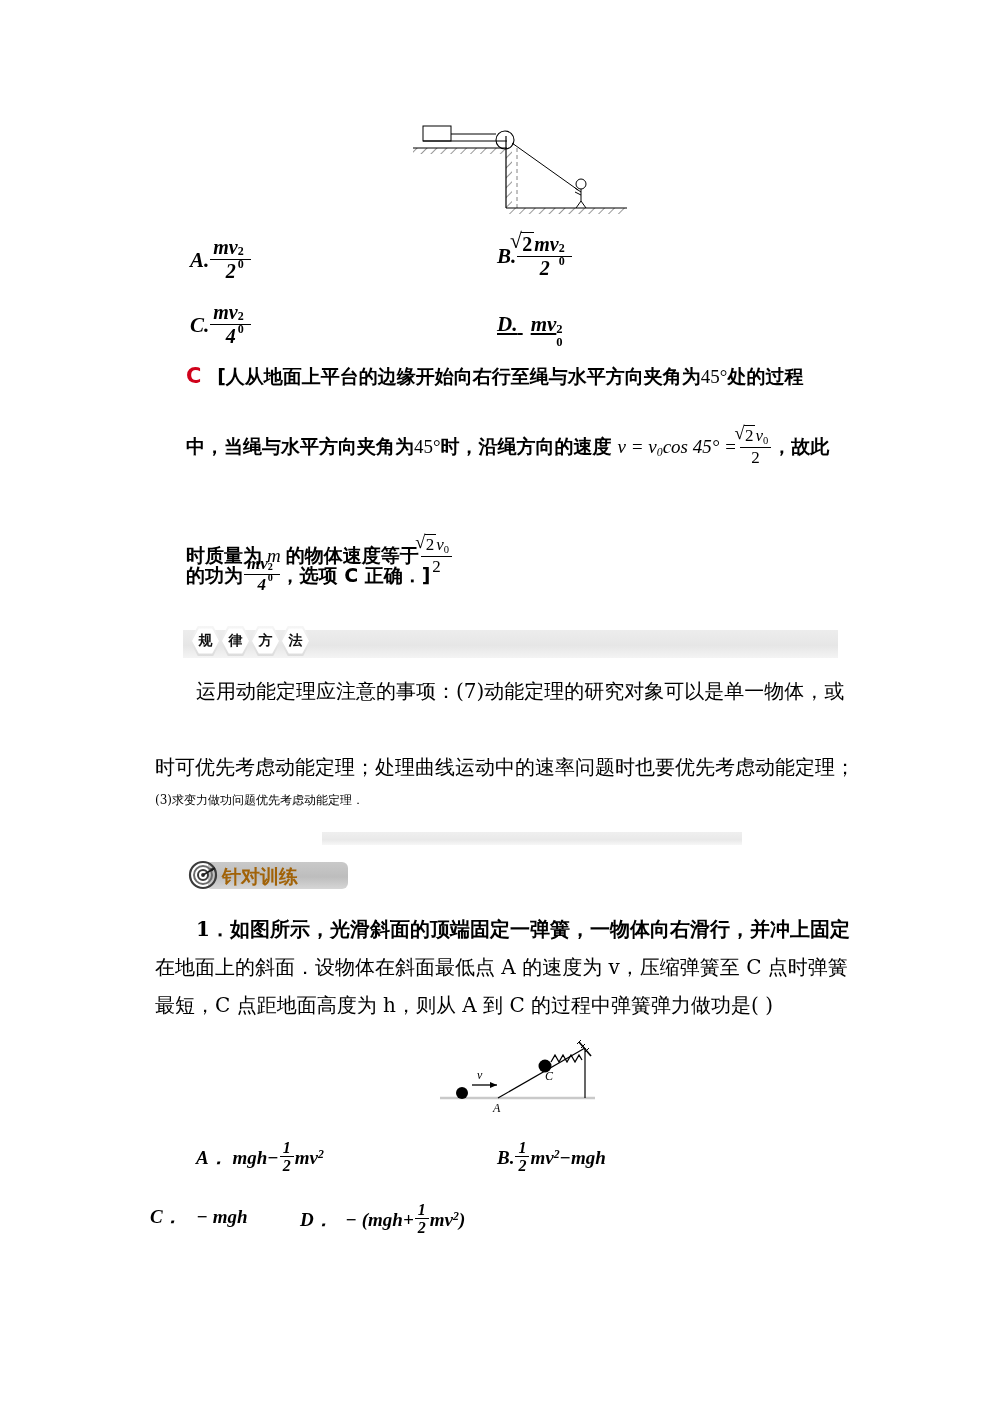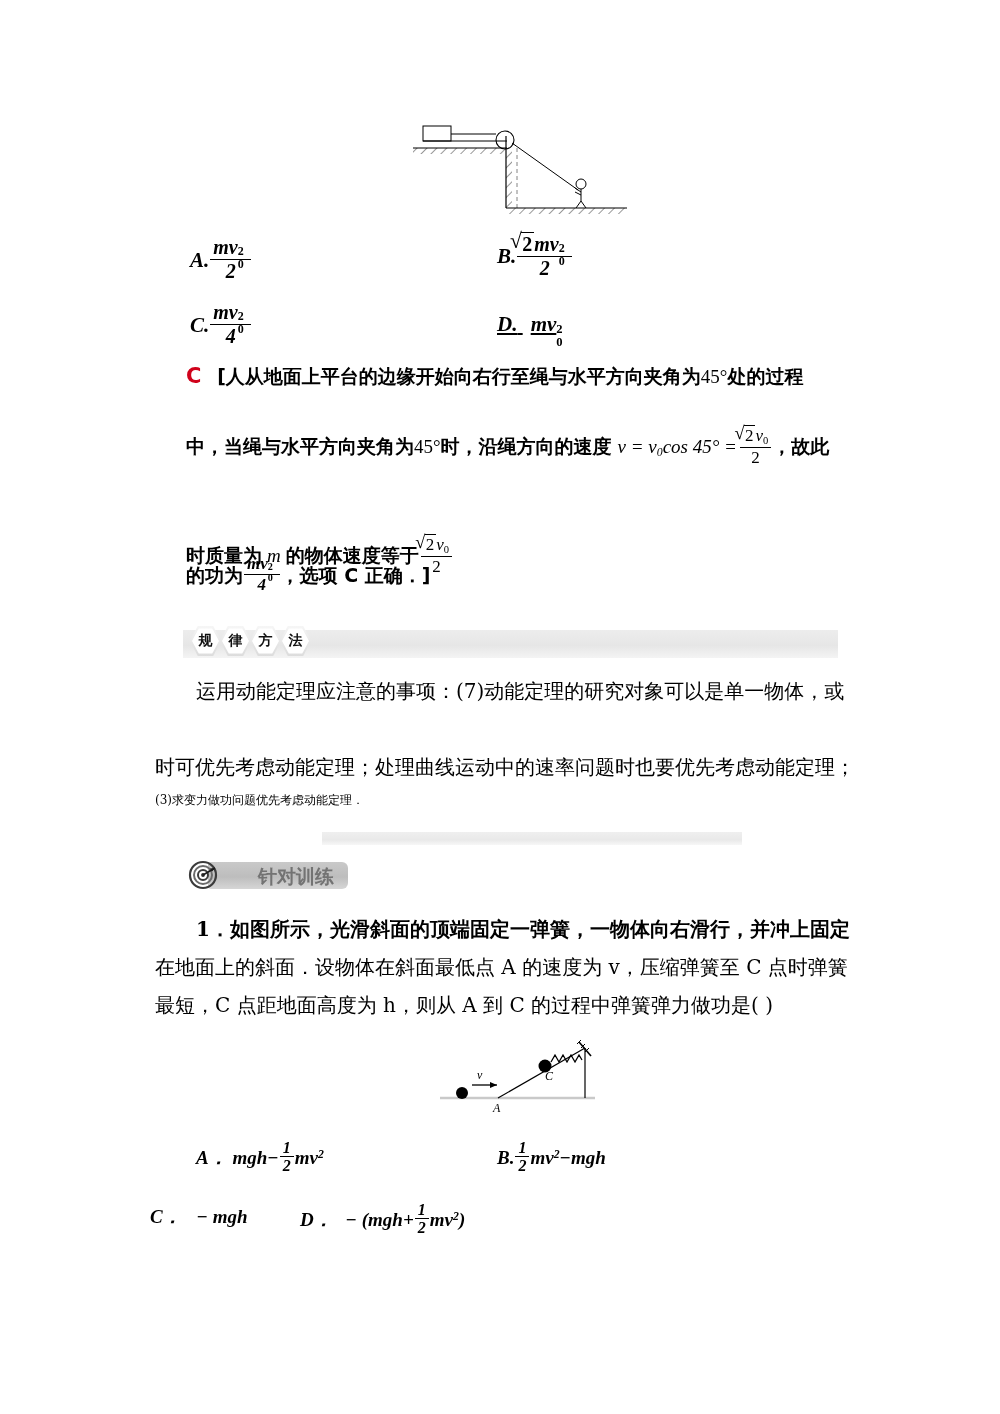--- a/index.html
+++ b/index.html
@@ -156,24 +156,23 @@
     background: linear-gradient(to bottom, #c9c9c9, #bdbdbd 55%, #d6d6d6);
     border-radius: 3px 6px 6px 3px;
   }
   .drill-label {
     position: absolute;
     left: 222px;
     top: 864px;
     font-family: "DejaVu Sans", "Liberation Sans", sans-serif;
     font-weight: bold;
     font-size: 19px;
-    color: #737373;
+    color: #a16207;
     letter-spacing: 0px;
     white-space: nowrap;
-    margin-left: 36px;
   }
   .target-icon {
     position: absolute;
     left: 188px;
     top: 860px;
     width: 30px;
     height: 30px;
   }
 
   

